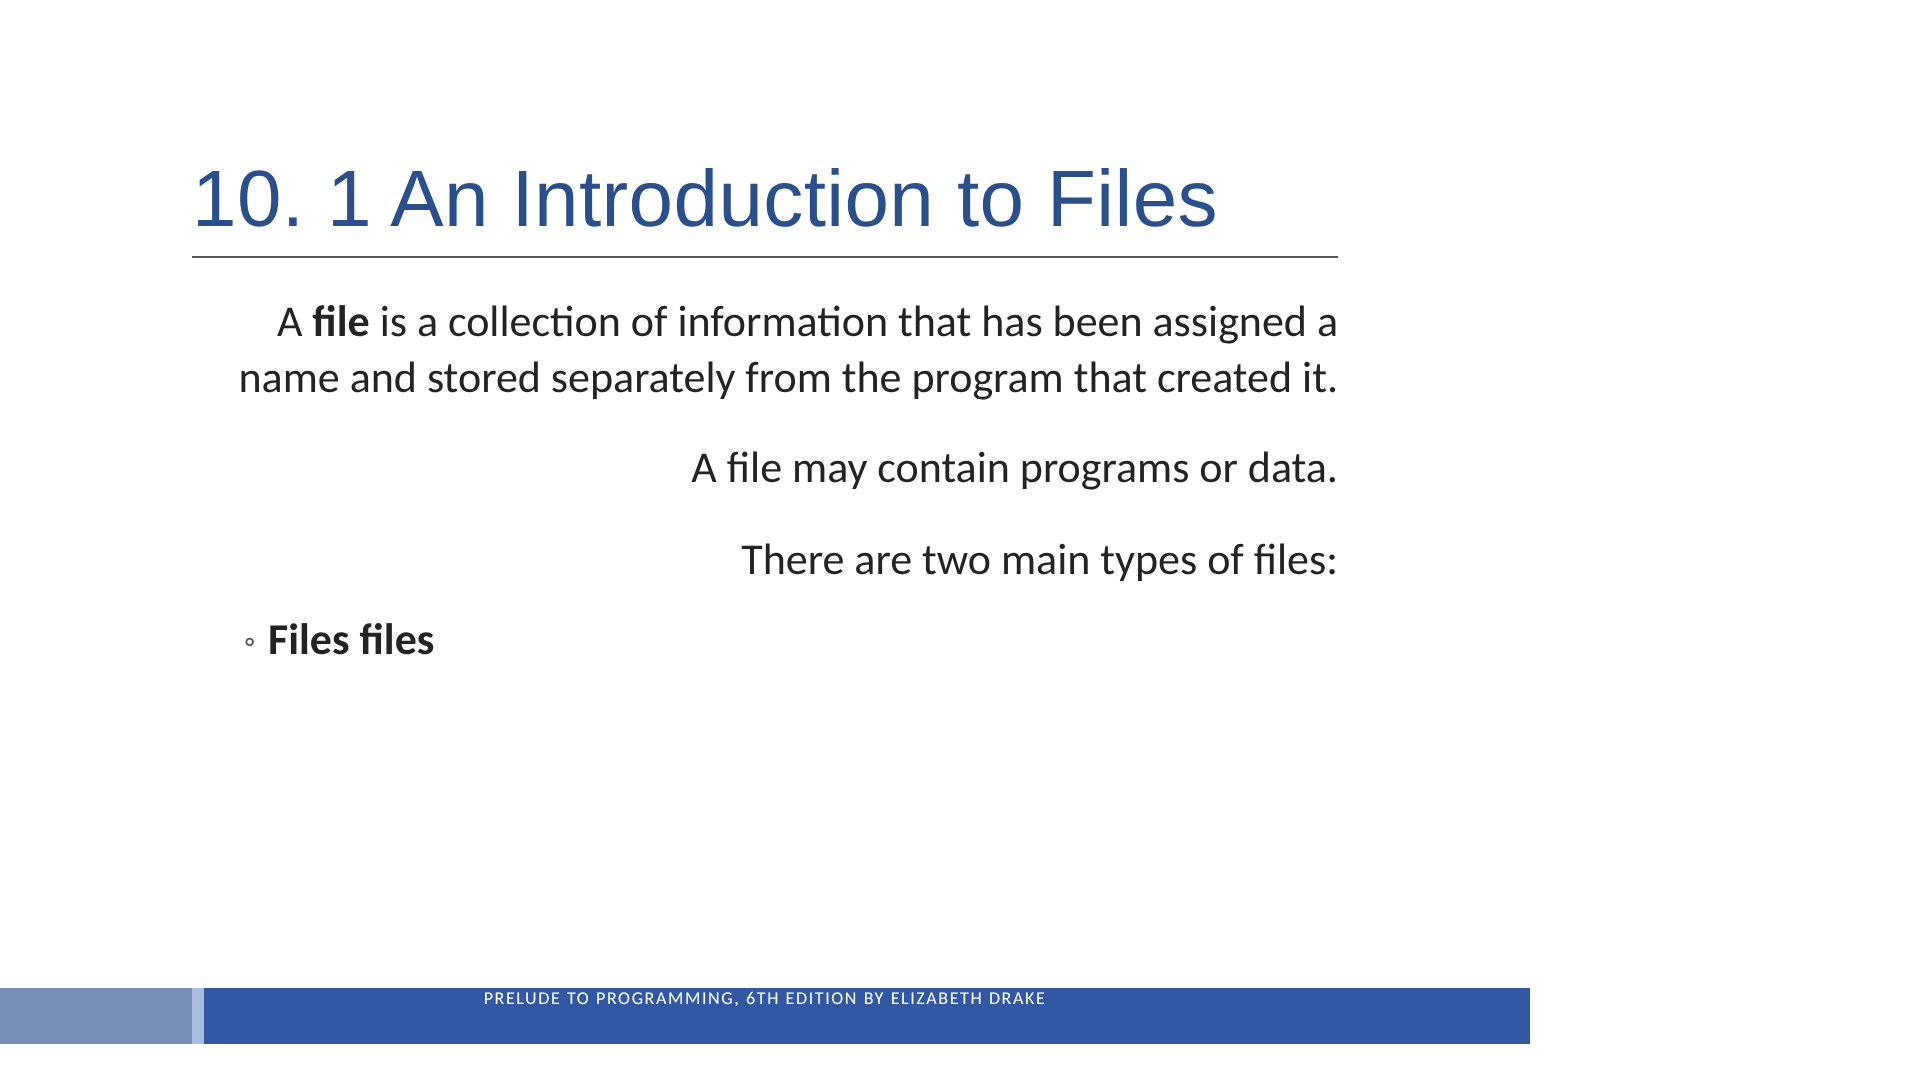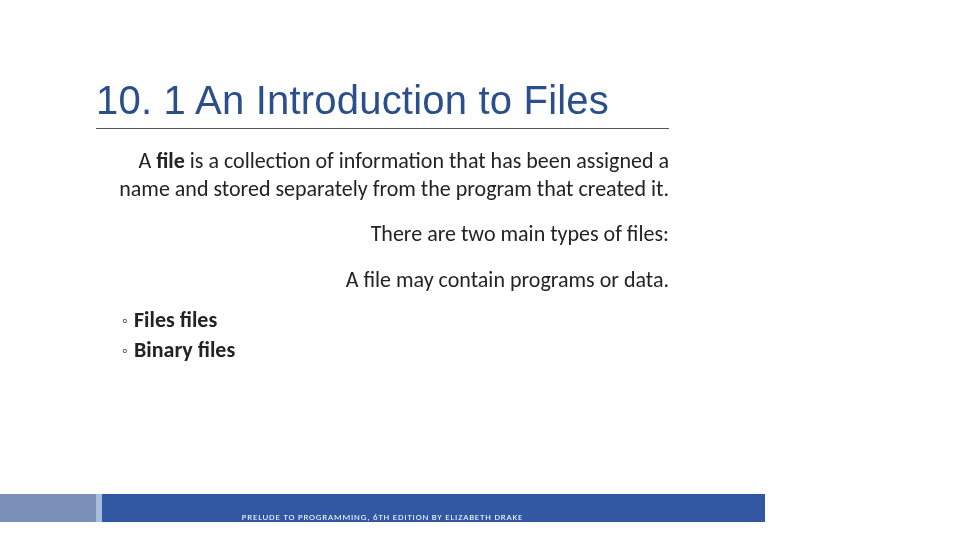--- a/index.html
+++ b/index.html
@@ -52,21 +52,21 @@
     vertical-align: 1px;
   }
   .sublist .label { font-weight: 700; }
   .footer-band {
     position: absolute;
     left: 0; right: 0;
     bottom: 18px;
     height: 28px;
     background: linear-gradient(to right, #3257a3 0%, #3257a3 2%, #b0c4e6 2%, #b0c4e6 3%, #3257a3 3%, #3257a3 100%);
     display: flex;
-    align-items: flex-end;
+    align-items: flex-start;
     justify-content: center;
   }
   .footer-left-block {
     position: absolute;
     left: 0; bottom: 18px;
     width: 96px; height: 28px;
     background: #7a8fb8;
   }
   .footer-left-stripe {
     position: absolute;
@@ -87,31 +87,28 @@
 <body>
 
 <div class="slide">
   <div class="content">
     <h1 class="title">10. 1 An Introduction to Files</h1>
     <div class="body">
       <p>
         <span>A </span><span class="bold">file</span><span> is a collection of information that has been assigned a name and stored separately from the program that created it.</span>
       </p>
       <p>
-        <span>There are two main types of files:</span>
+        <span>A file may contain programs or data.</span>
       </p>
       <p>
-        <span>A file may contain programs or data.</span>
+        <span>There are two main types of files:</span>
       </p>
       <div class="sublist">
         <div class="item">
           <span class="bullet">◦</span><span class="label">Files files</span>
-        </div>
-        <div class="item">
-          <span class="bullet">◦</span><span class="label">Binary files</span>
         </div>
       </div>
     </div>
   </div>
 
   <div class="footer-band">
     <span class="footer-text">PRELUDE TO PROGRAMMING, 6TH EDITION BY ELIZABETH DRAKE</span>
   </div>
   <div class="footer-left-block"></div>
   <div class="footer-left-stripe"></div>

